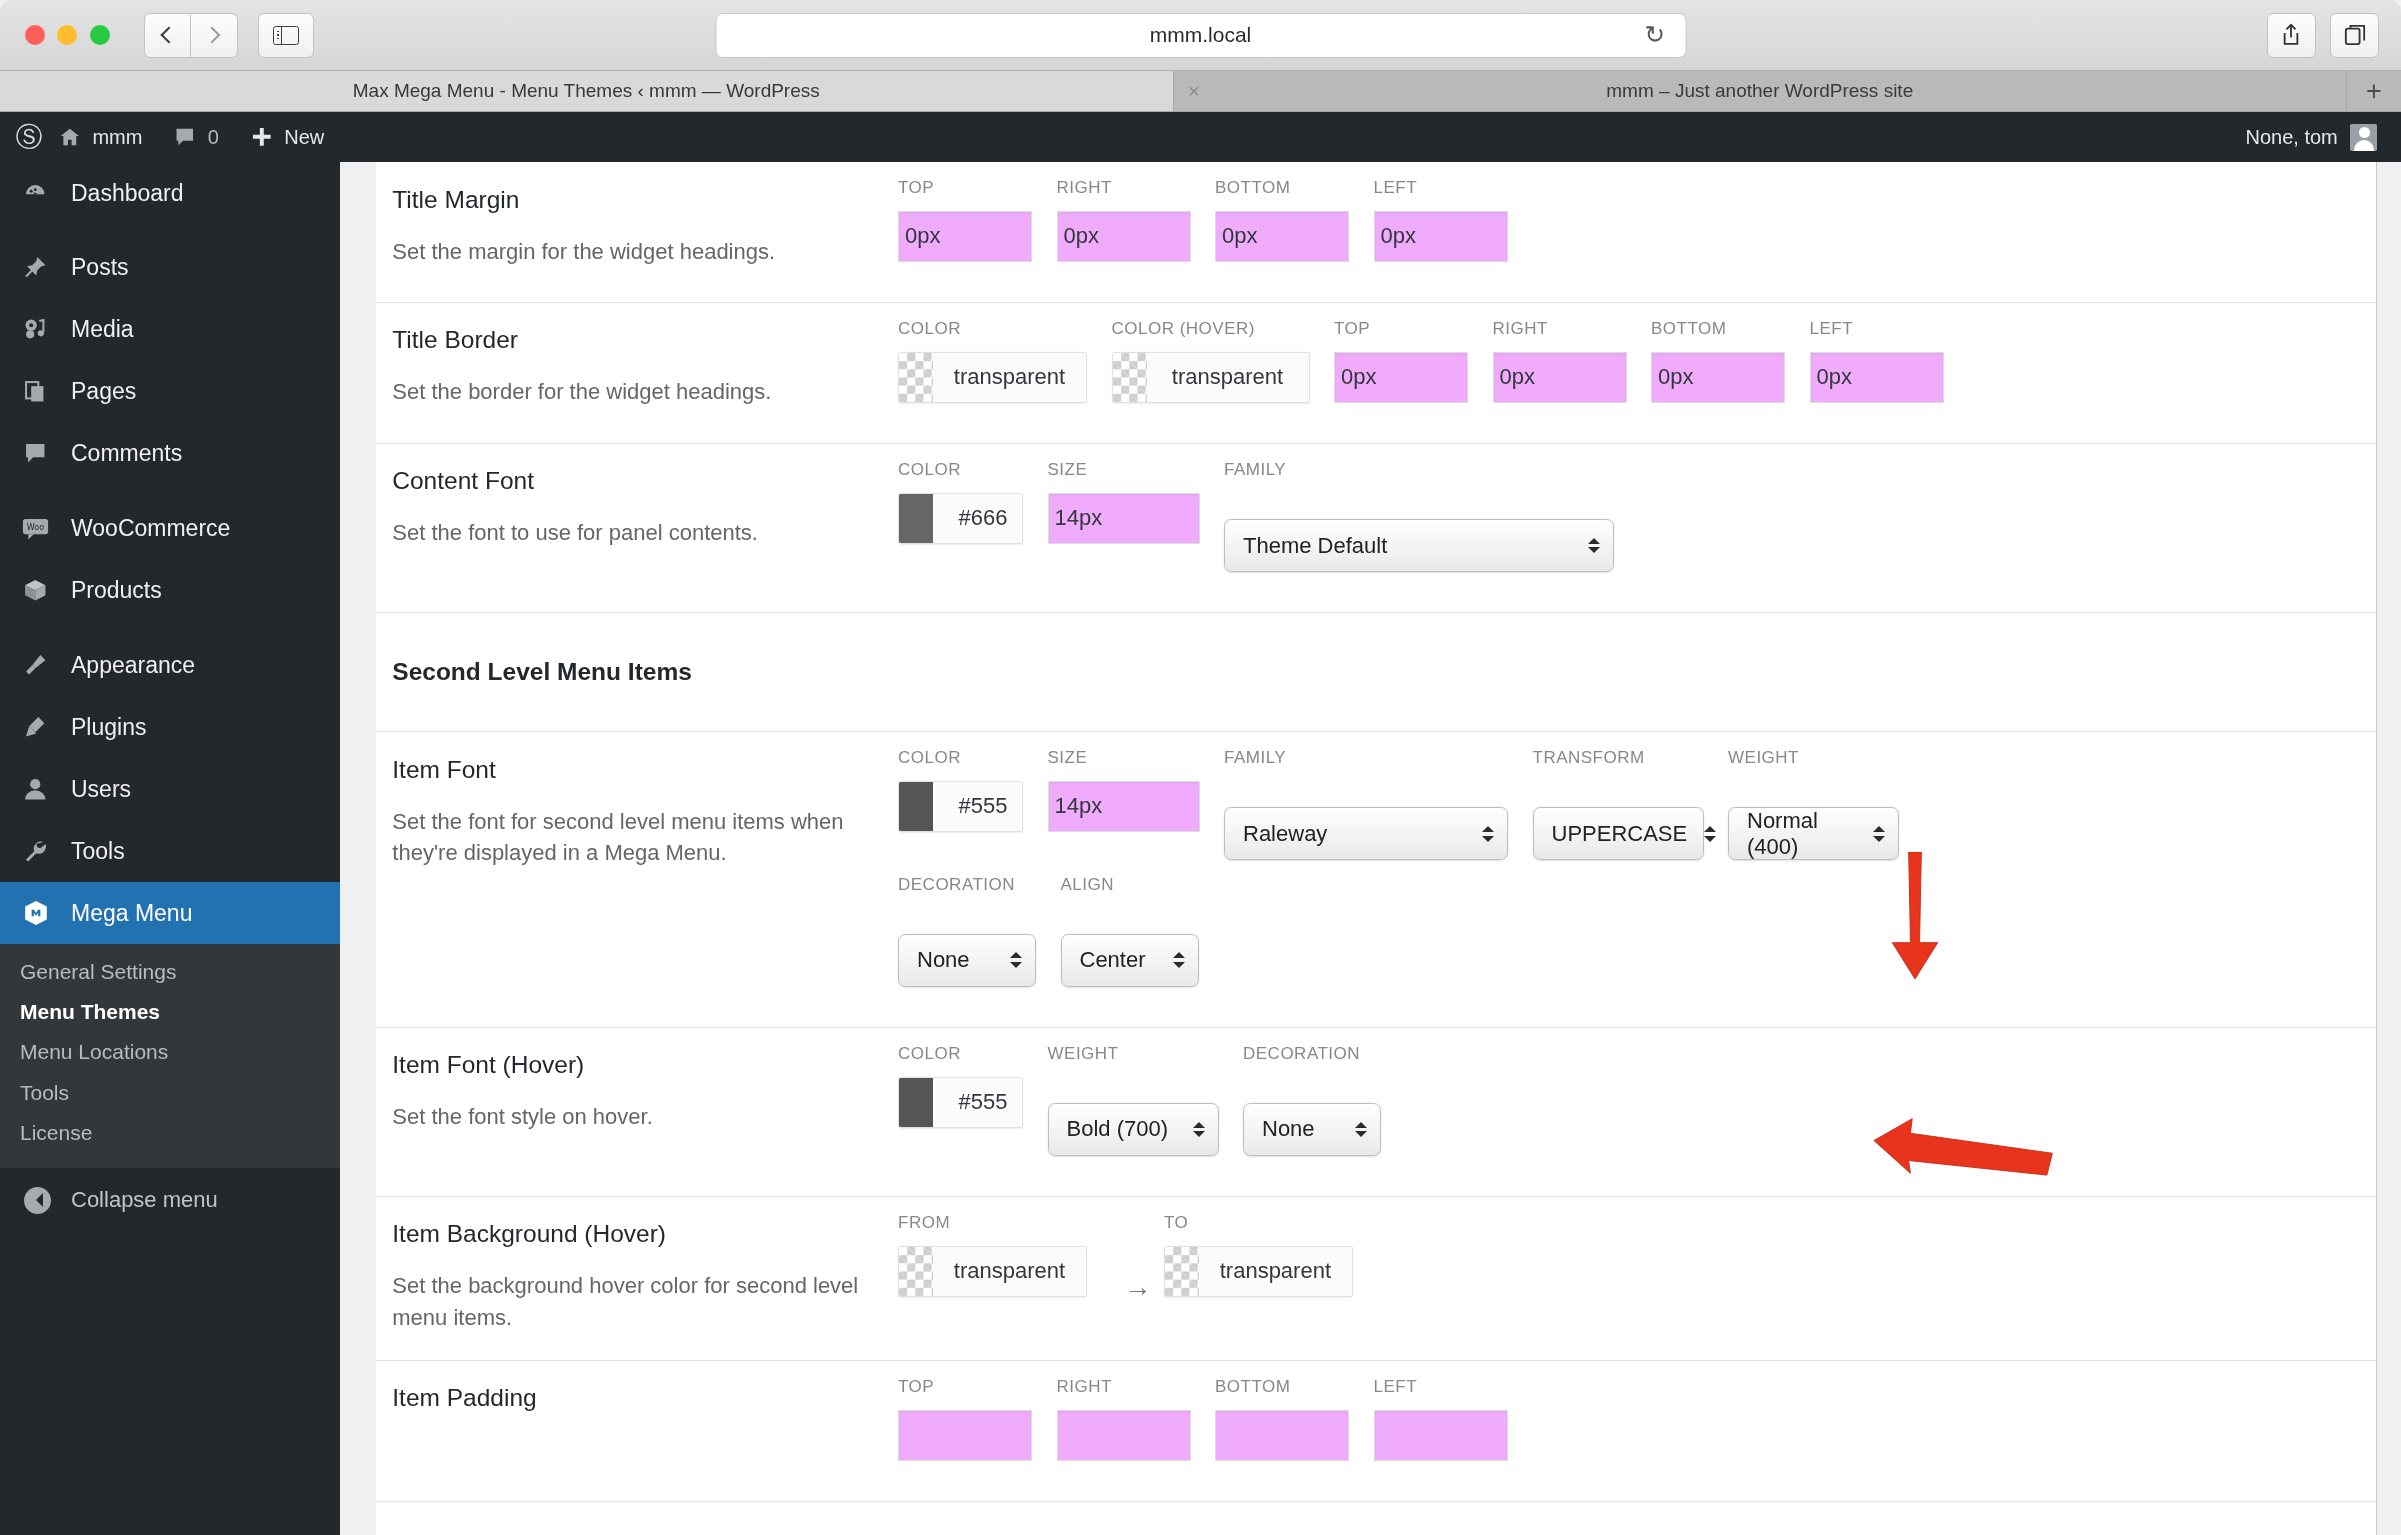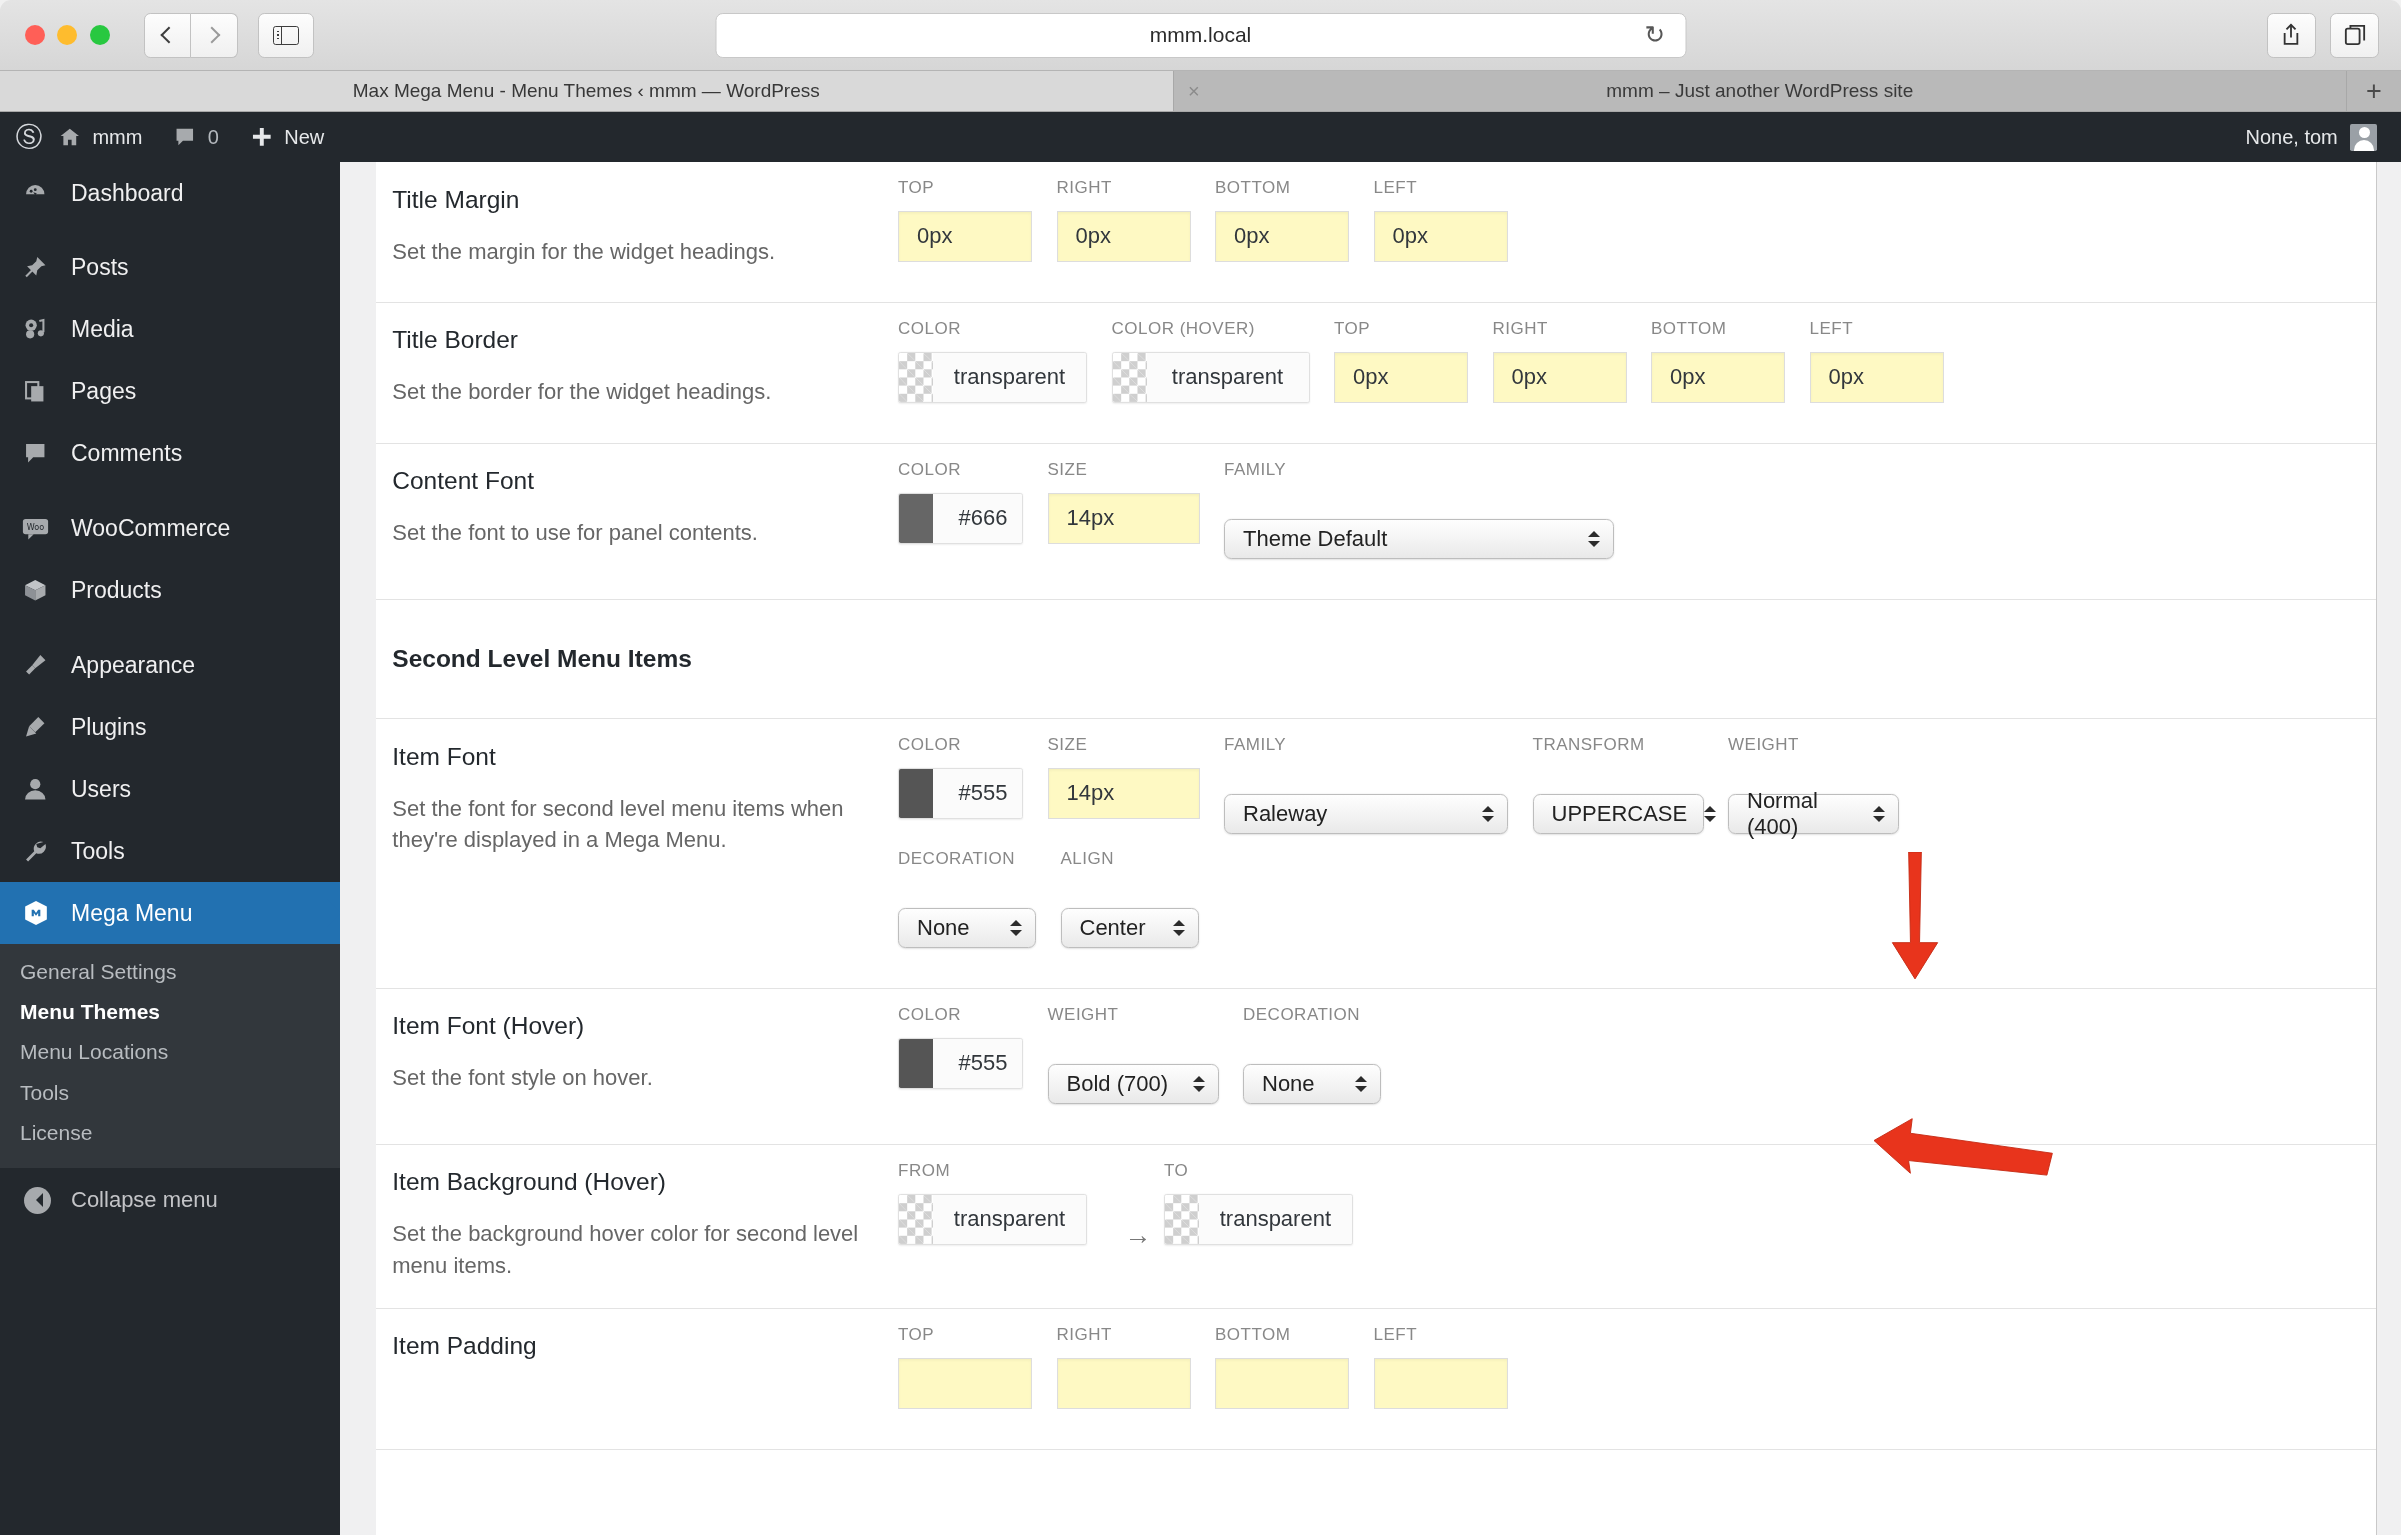--- a/index.html
+++ b/index.html
@@ -154,22 +154,22 @@
   .row-desc { font-size: 22px; color: #666; line-height: 1.42; }
   .row-fields { flex: 1; padding: 16.3px 0 25.4px 0; display: flex; flex-wrap: wrap; align-items: flex-start; }
 
   .field { margin-right: 24.5px; margin-bottom: 14.5px; }
   .field-label {
     font-size: 17px; color: #888; letter-spacing: 0.5px;
     text-transform: uppercase; margin-bottom: 12.7px; height: 20px;
   }
 
   .text-input {
-    height: 51px; border: 0.9px solid #ddd; background: #fef9c3;
-    font-size: 22px; color: #32373c; padding: 0 18px;
+    height: 51px; border: 0.9px solid #ddd; background: #f0abfc;
+    font-size: 22px; color: #32373c; padding: 0 6px;
     display: flex; align-items: center;
     box-shadow: inset 0 1.8px 2.7px rgba(0,0,0,0.04);
   }
   .w-sm { width: 134px; }
   .w-md { width: 152px; }
 
   
   .color-input {
     height: 51px; display: flex; border: 0.9px solid #e0e0e0;
     background: #fafafa; border-radius: 2.7px; overflow: hidden;
@@ -185,21 +185,21 @@
     background-color: #fff;
   }
   .color-val {
     flex: 1; display: flex; align-items: center; justify-content: center;
     font-size: 22px; color: #32373c; padding: 0 16.3px; background: #fbfbfb;
   }
   .color-val.right { justify-content: flex-end; padding-right: 14.5px; }
 
   
   .select-box {
-    height: 40px; border: 0.9px solid #bdbdbd; border-radius: 7.3px;
+    height: 53px; border: 0.9px solid #bdbdbd; border-radius: 7.3px;
     background: linear-gradient(to bottom, #fefefe 0%, #f5f5f5 45%, #e9e9e9 100%);
     display: flex; align-items: center; justify-content: space-between;
     padding: 0 12.7px 0 18px; font-size: 22px; color: #222;
     box-shadow: 0 0.9px 1.8px rgba(0,0,0,0.12);
     gap: 16.3px;
     margin-top: 39px;
   }
   .select-arrows { display: flex; flex-direction: column; gap: 3.6px; flex-shrink: 0; }
   .arr-up { width:0;height:0;border:6.4px solid transparent;border-bottom-color:#2b2b2b; }
   .arr-dn { width:0;height:0;border:6.4px solid transparent;border-top-color:#2b2b2b; }

